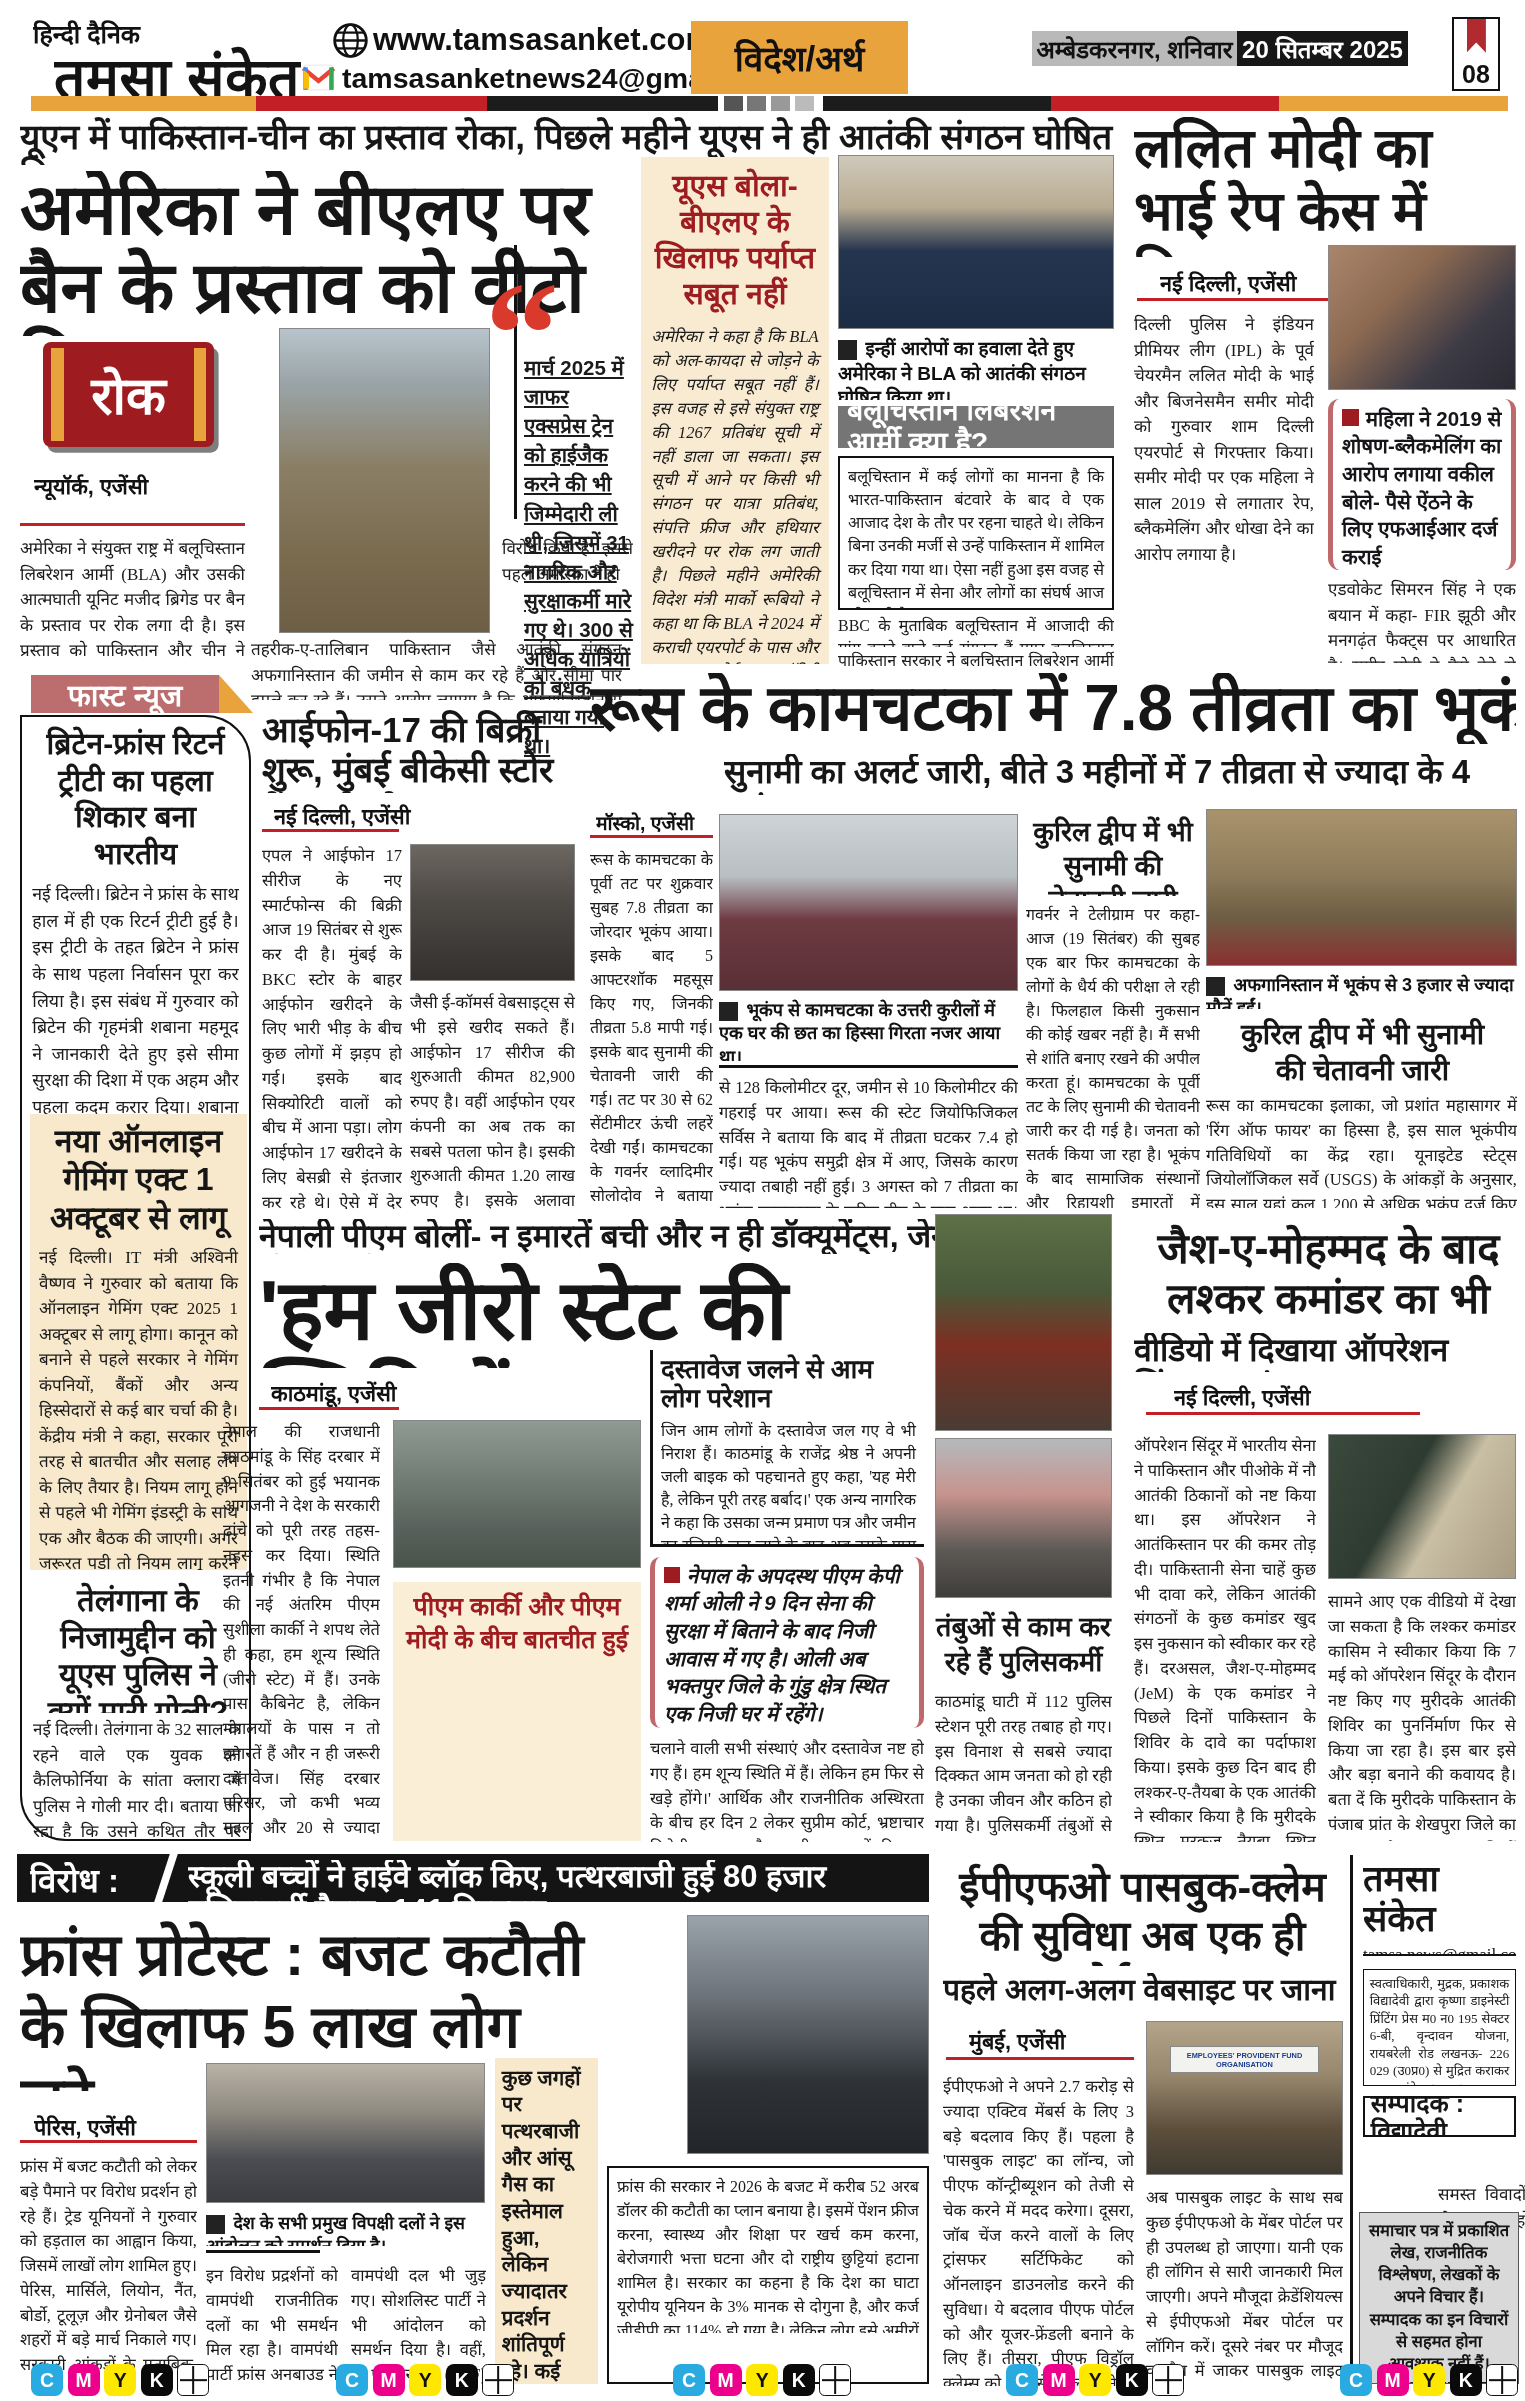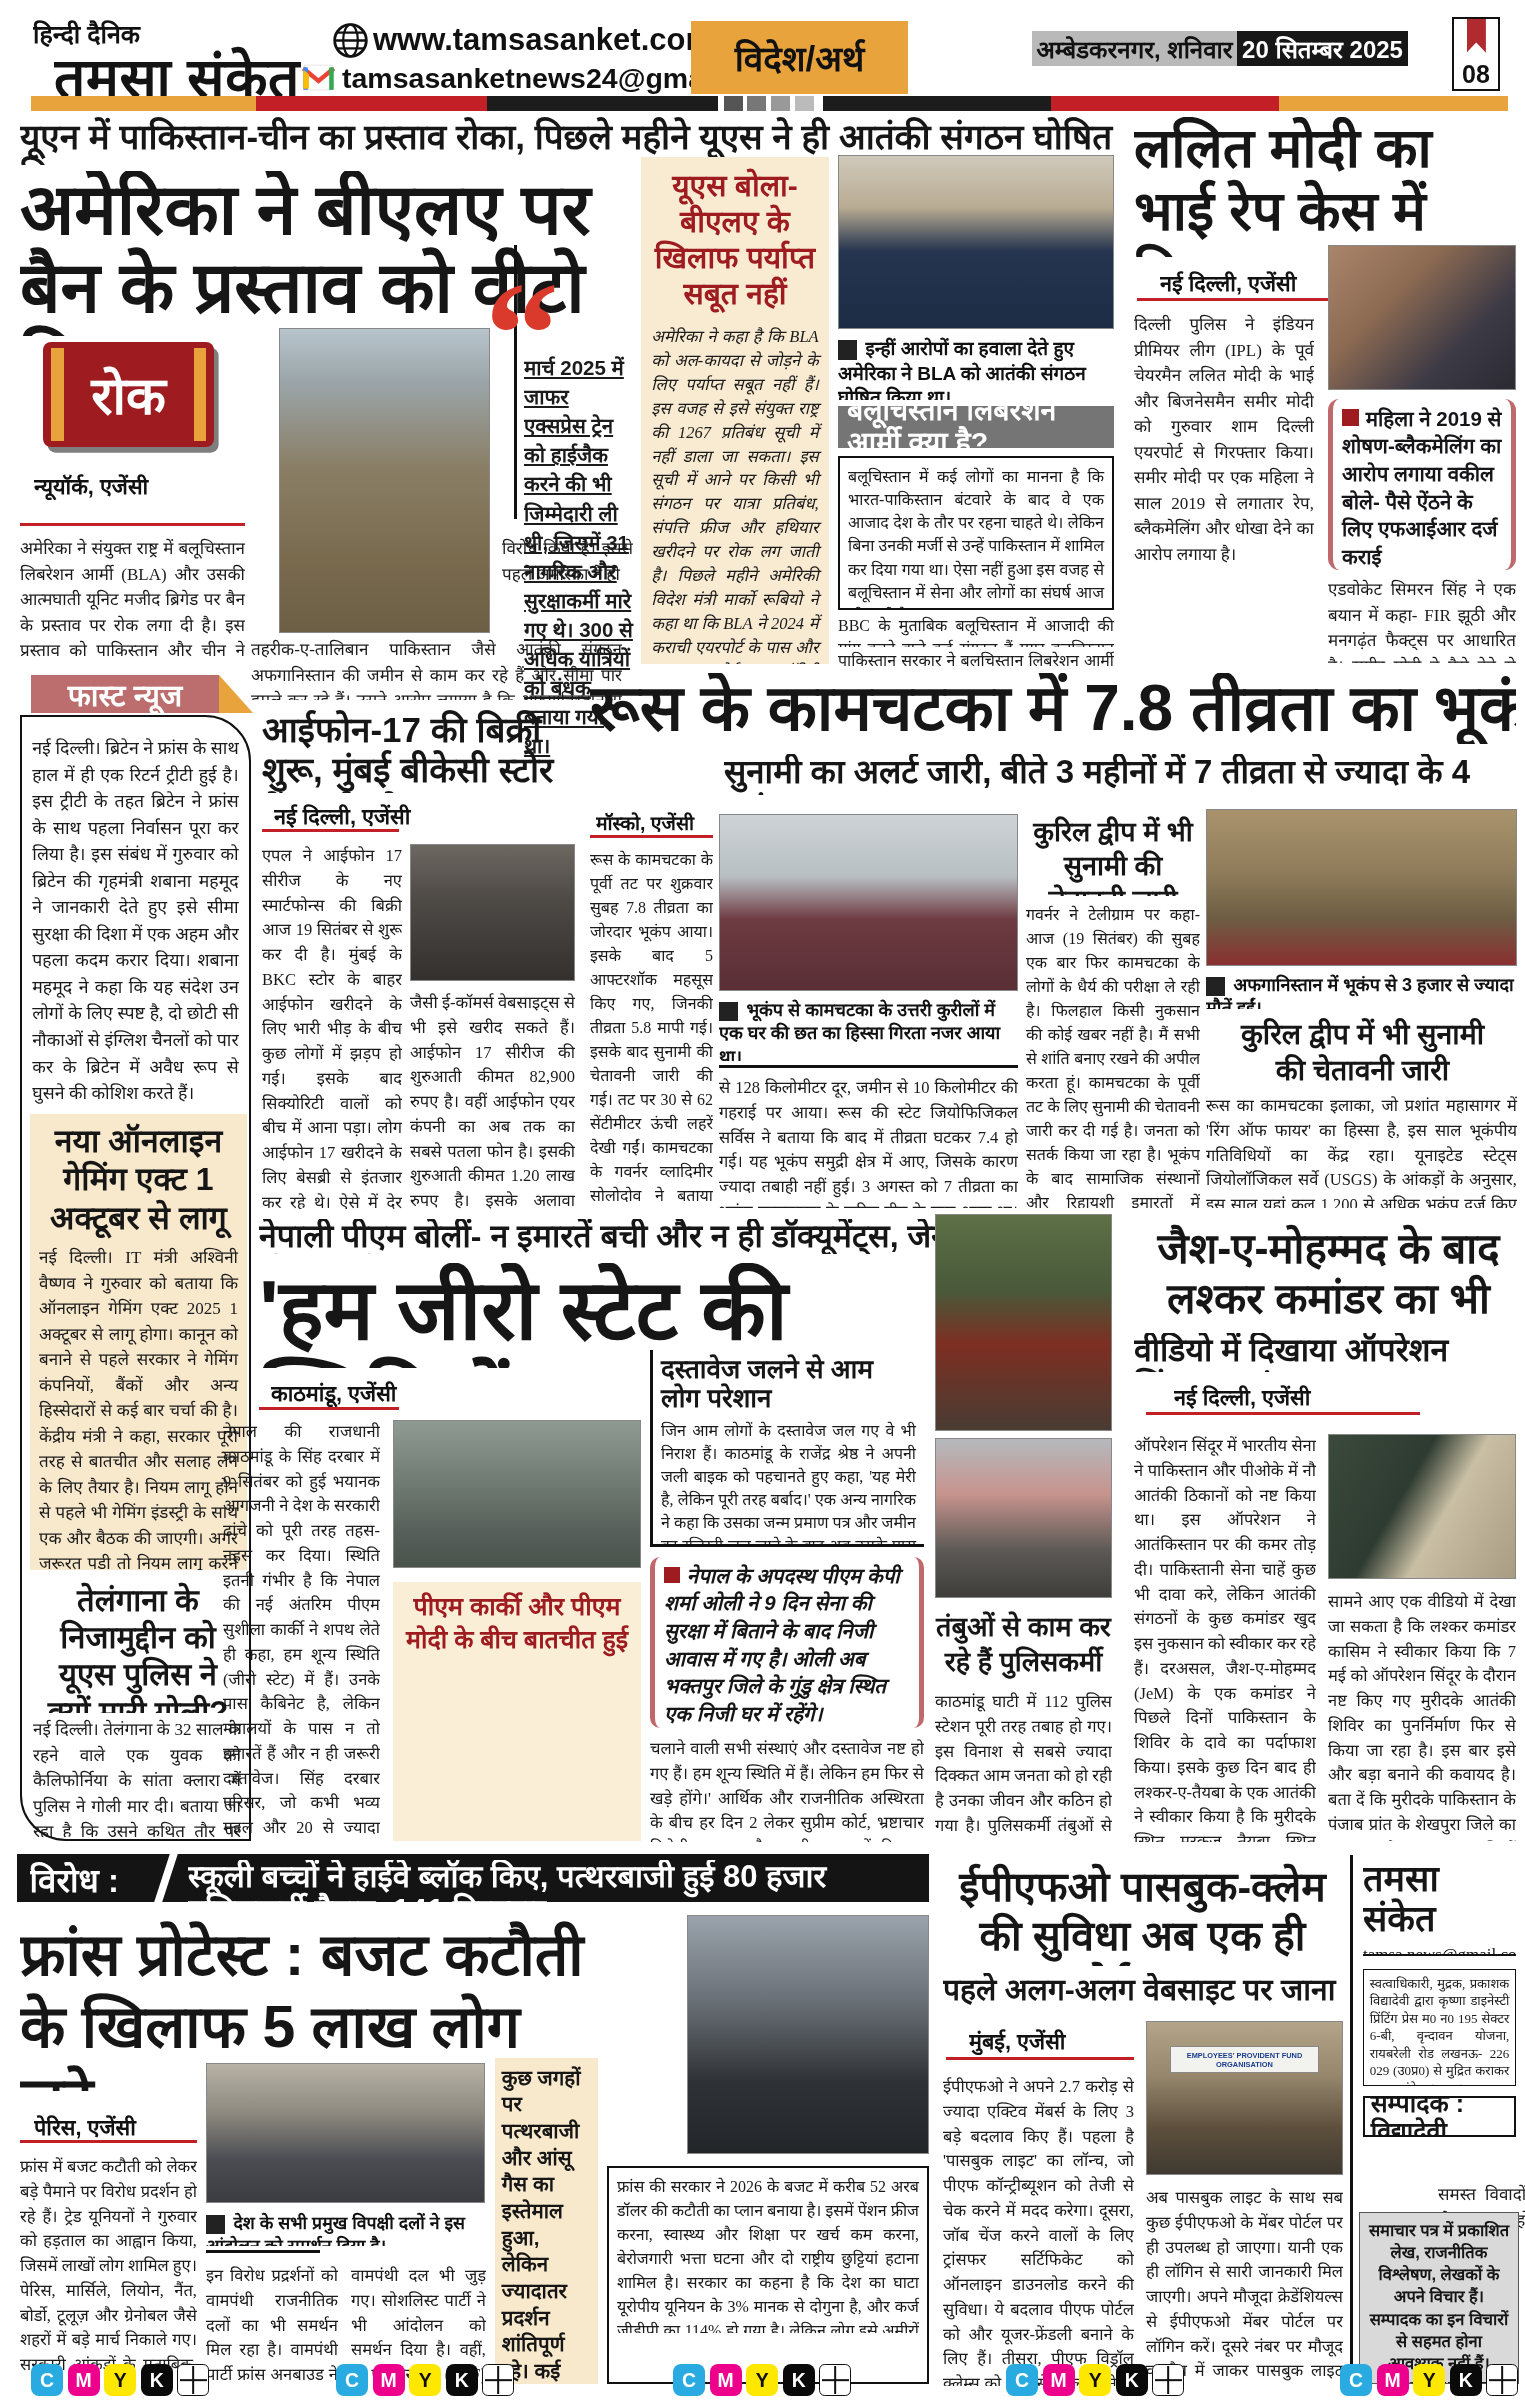--- a/index.html
+++ b/index.html
@@ -113,20 +113,21 @@
 <div class="abs photo" style="left:1328px;top:245px;width:188px;height:145px;background:linear-gradient(135deg,#a9856b 0%,#8c6a52 35%,#3c3a45 70%,#2b2a33 100%);"></div>
 <div class="abs" style="left:1328px;top:399px;width:188px;height:171px;border-left:5.7px solid #c0696d;border-right:5.7px solid #c0696d;border-radius:11.4px;padding:5.7px 9px;">
   <div class="hl" style="font-size:20.5px;color:#15151a;line-height:1.35;"><span style="display:inline-block;width:17px;height:17px;background:#9e1c20;margin-right:6.8px;"></span><span>महिला ने 2019 से शोषण-ब्लैकमेलिंग का आरोप लगाया वकील बोले- पैसे ऐंठने के लिए एफआईआर दर्ज कराई</span></div>
 </div>
 
 <div class="abs body-txt" style="left:1328px;top:577px;width:188px;height:86px;">एडवोकेट सिमरन सिंह ने एक बयान में कहा- FIR झूठी और मनगढ़ंत फैक्ट्स पर आधारित है। समीर मोदी ने पैसे देने से इनकार कर दिया था। पुलिस के मुताबिक, महिला का आरोप है कि लाइफस्टाइल इंडस्ट्री की करियर का मौका देने के बहाने 2019 में उससे संपर्क किया था।</div>
 
 <div class="abs sans" style="left:31px;top:675px;width:188px;height:38px;background:#bc6e6e;color:#fff;font-size:30px;font-weight:700;display:flex;align-items:center;justify-content:center;">फास्ट न्यूज</div>
 <div class="abs" style="left:219px;top:675px;width:0;height:0;border-left:34px solid #E8A33C;border-top:38px solid transparent;"></div>
 <div class="abs" style="left:20px;top:715px;width:231px;height:1126px;border:2.9px solid #111;border-radius:0 46px 0 46px;padding:9px 10.3px;">
+  <div class="hl" style="font-size:30px;text-align:center;line-height:1.22;">ब्रिटेन-फ्रांस रिटर्न ट्रीटी का पहला शिकार बना भारतीय</div>
   <div class="body-txt" style="margin-top:9px;font-size:17.7px;">नई दिल्ली। ब्रिटेन ने फ्रांस के साथ हाल में ही एक रिटर्न ट्रीटी हुई है। इस ट्रीटी के तहत ब्रिटेन ने फ्रांस के साथ पहला निर्वासन पूरा कर लिया है। इस संबंध में गुरुवार को ब्रिटेन की गृहमंत्री शबाना महमूद ने जानकारी देते हुए इसे सीमा सुरक्षा की दिशा में एक अहम और पहला कदम करार दिया। शबाना महमूद ने कहा कि यह संदेश उन लोगों के लिए स्पष्ट है, दो छोटी सी नौकाओं से इंग्लिश चैनलों को पार कर के ब्रिटेन में अवैध रूप से घुसने की कोशिश करते हैं।</div>
 </div>
 <div class="abs" style="left:30px;top:1114px;width:217px;height:456px;background:#f8e9cd;padding:8px 9px;">
   <div class="hl" style="font-size:32px;text-align:center;line-height:1.2;">नया ऑनलाइन गेमिंग एक्ट 1 अक्टूबर से लागू</div>
   <div class="body-txt" style="margin-top:8px;font-size:17px;">नई दिल्ली। IT मंत्री अश्विनी वैष्णव ने गुरुवार को बताया कि ऑनलाइन गेमिंग एक्ट 2025 1 अक्टूबर से लागू होगा। कानून को बनाने से पहले सरकार ने गेमिंग कंपनियों, बैंकों और अन्य हिस्सेदारों से कई बार चर्चा की है। केंद्रीय मंत्री ने कहा, सरकार पूरी तरह से बातचीत और सलाह लेने के लिए तैयार है। नियम लागू होने से पहले भी गेमिंग इंडस्ट्री के साथ एक और बैठक की जाएगी। अगर जरूरत पड़ी तो नियम लागू करने के लिए और समय भी दिया जा सकता है। दरअसल, प्रमोशन एंड रेगुलेशन ऑफ ऑनलाइन गेमिंग बिल 2025 देश में रियल मनी गेमिंग पर पूरी तरह से बैन लगाएगा।</div>
 </div>
 <div class="abs hl" style="left:34px;top:1582px;width:208px;height:131px;font-size:31px;text-align:center;line-height:1.2;">तेलंगाना के निजामुद्दीन को यूएस पुलिस ने क्यों मारी गोली?</div>
 <div class="abs body-txt" style="left:33px;top:1717px;width:208px;height:120px;font-size:17px;">नई दिल्ली। तेलंगाना के 32 साल के रहने वाले एक युवक को कैलिफोर्निया के सांता क्लारा में पुलिस ने गोली मार दी। बताया जा रहा है कि उसने कथित तौर पर अपने रूममेट पर चाकू से हमला किया था। पूरी घटना 3 सितंबर की है। हालांकि, उसके परिवार को अपने बेटे की मृत्यु की जानकारी दो हफ्ते बाद मिली।</div>
 
 <div class="abs hl" style="left:262px;top:710px;width:319px;height:83px;font-size:35px;line-height:1.15;">आईफोन-17 की बिक्री शुरू, मुंबई बीकेसी स्टोर में झगड़े लोग</div>

